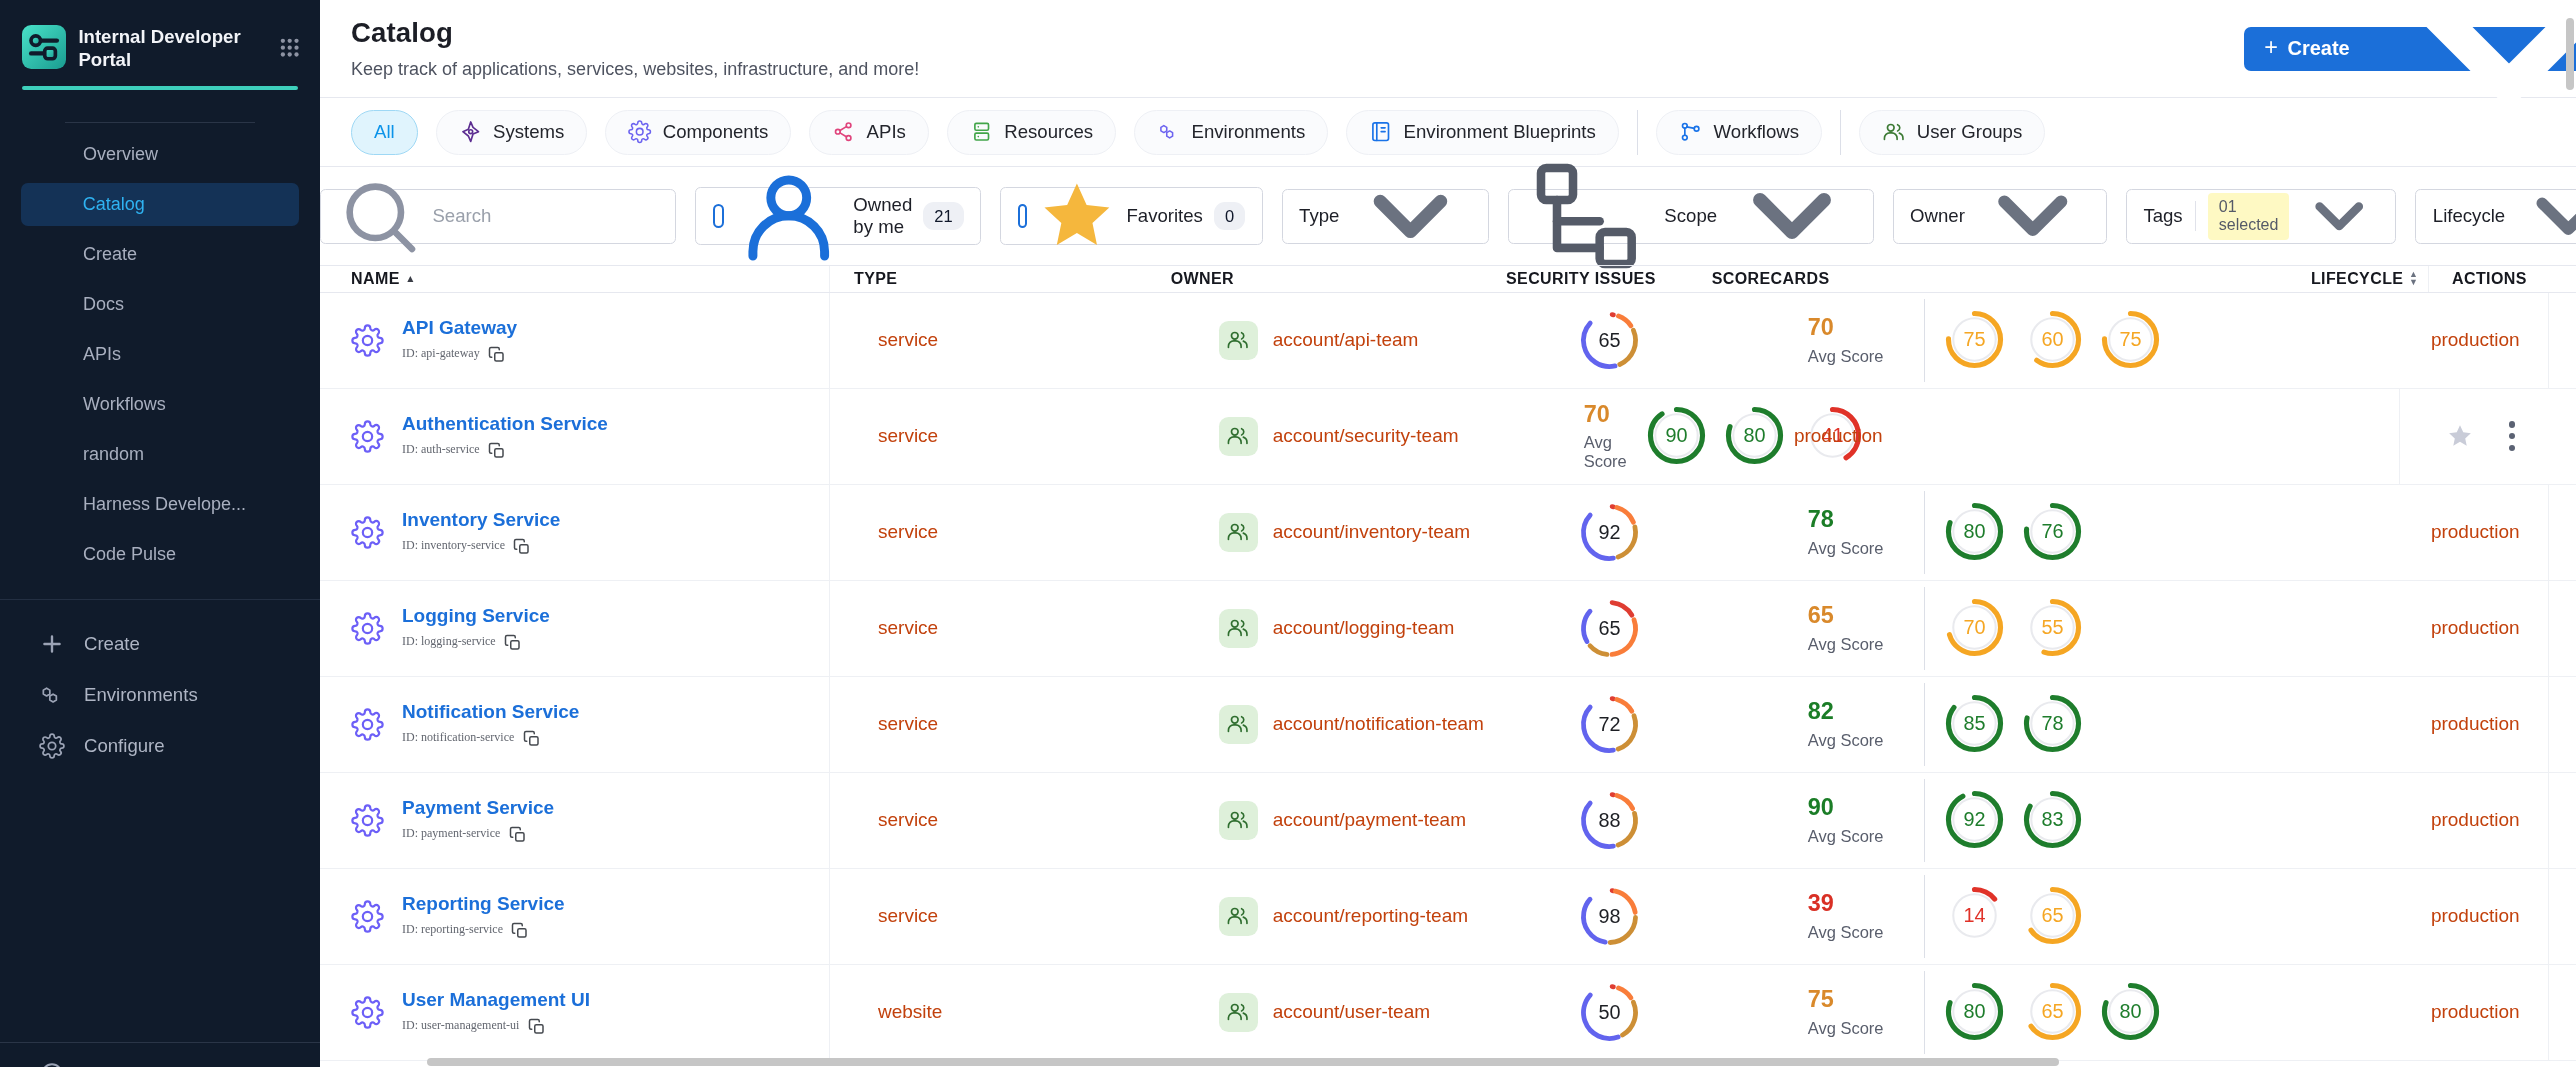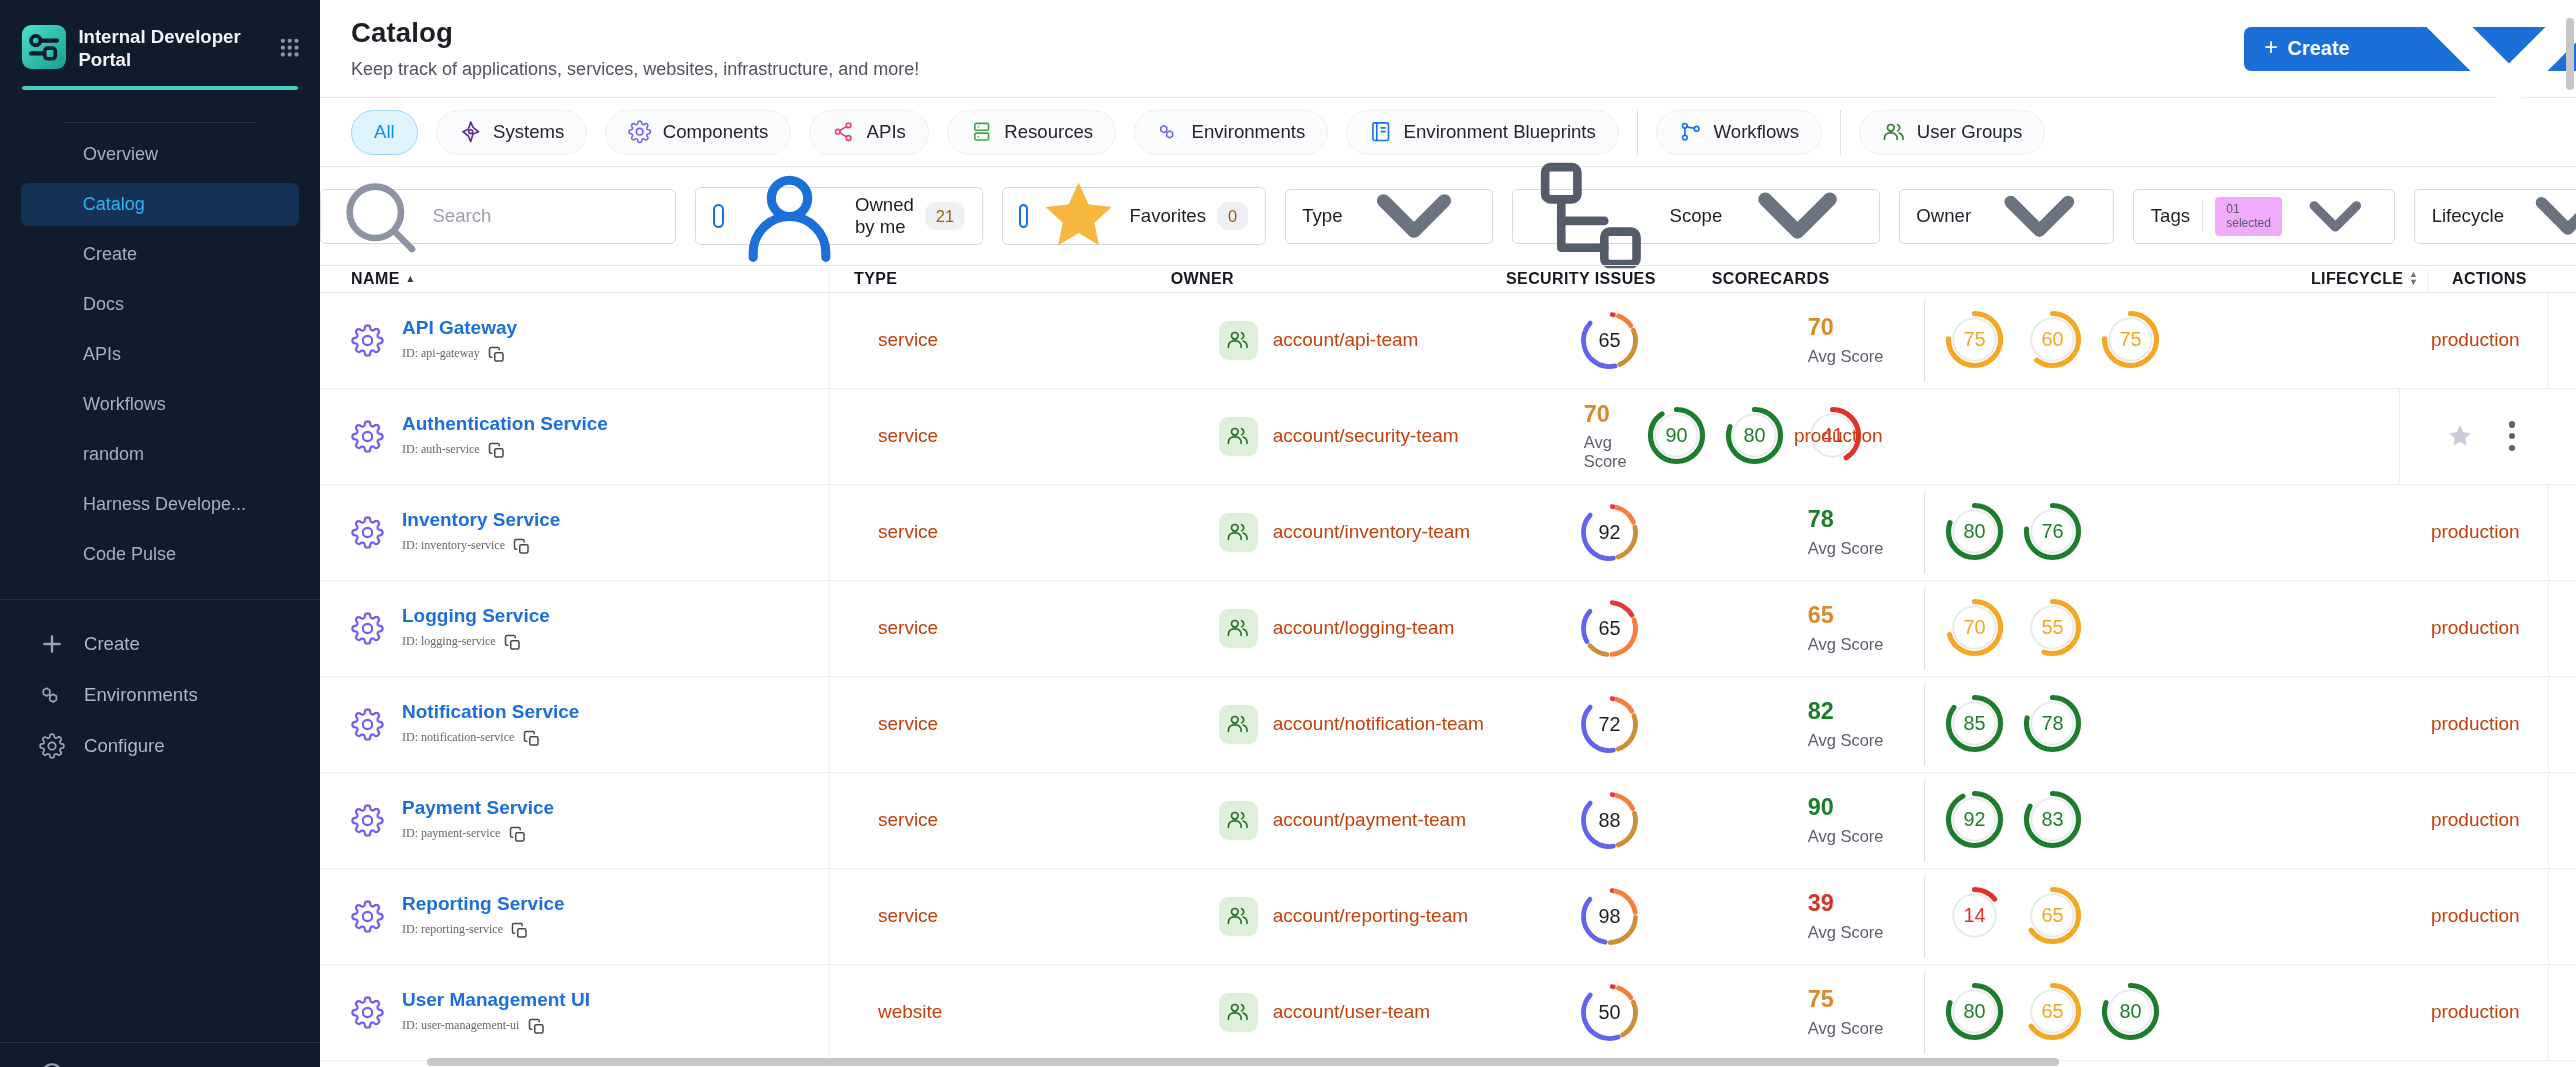--- a/index.html
+++ b/index.html
@@ -53,28 +53,28 @@
   
   .filters { height:98px; display:flex; align-items:center; gap:19px; }
   .search { position:relative; width:413px; height:55px; border:1.4px solid #d4d7e0; border-radius:5.5px;
     display:flex; align-items:center; padding-left:13.8px; gap:9.6px; color:#8d93a3; }
   .search input { border:none; outline:none; font-size:18.6px; font-family:inherit; color:#23252c; width:331px; }
   .search input::placeholder { color:#9aa0ab; }
   .chk-chip { display:flex; align-items:center; gap:11px; height:58px; padding:0 16.5px;
     border:1.4px solid #d4d7e0; border-radius:5.5px; cursor:pointer; }
   .cbx { width:23.4px; height:23.4px; border:2.1px solid #1b6fd9; border-radius:5.5px; background:#fff; }
   .lbl { font-size:18.6px; color:#1d1f27; }
-  .pill { background:#eef0f5; border-radius:11px; padding:4.1px 11px; font-size:16.5px; color:#a16207; }
+  .pill { background:#eef0f5; border-radius:11px; padding:4.1px 11px; font-size:16.5px; color:#0f172a; }
   .dd { display:flex; align-items:center; gap:11px; height:55px; padding:0 16.5px;
     border:1.4px solid #d4d7e0; border-radius:5.5px; cursor:pointer; }
   .dd .chev { color:#6b7280; display:flex; }
   .icn { display:flex; align-items:center; }
   .icn.blue { color:#1b6fd9; } .icn.gold { color:#f5b73d; } .icn.gray { color:#555b68; }
   .tdiv { width:1.4px; height:30px; background:#e0e2ea; margin:0 1.4px; }
-  .tagpill { background:#f0abfc; border-radius:4.1px; padding:5.5px 11px; font-size:12px; color:#555a68; }
+  .tagpill { background:#fef9c3; border-radius:4.1px; padding:5.5px 11px; font-size:16px; color:#555a68; }
   .reset { color:#1b6fd9; font-size:19px; font-weight:700; margin-left:11px; cursor:pointer; }
 
   
   .grid { display:grid; grid-template-columns:510px 320px 341px 200px 613px 125px 147px; }
   .thead { height:27.6px; border-top:1.4px solid #e6e8ef; border-bottom:1.4px solid #e6e8ef; align-items:center; }
   .th { font-size:16px; font-weight:700; color:#16181f; letter-spacing:0.4px; display:flex; align-items:center; gap:5.5px; }
   .sort-asc { font-size:10.3px; color:#3a3d46; }
   .sort-both { display:flex; flex-direction:column; font-size:9px; line-height:7.6px; color:#6b7280; }
   .c1{ padding-left:31px; } .c2{ padding-left:24px; } .c3{ padding-left:20.7px; }
   .c4{ padding-left:15px; } .c5{ padding-left:20.7px; } .c6{ padding-left:6.9px; } .c7{ padding-left:23px; }

